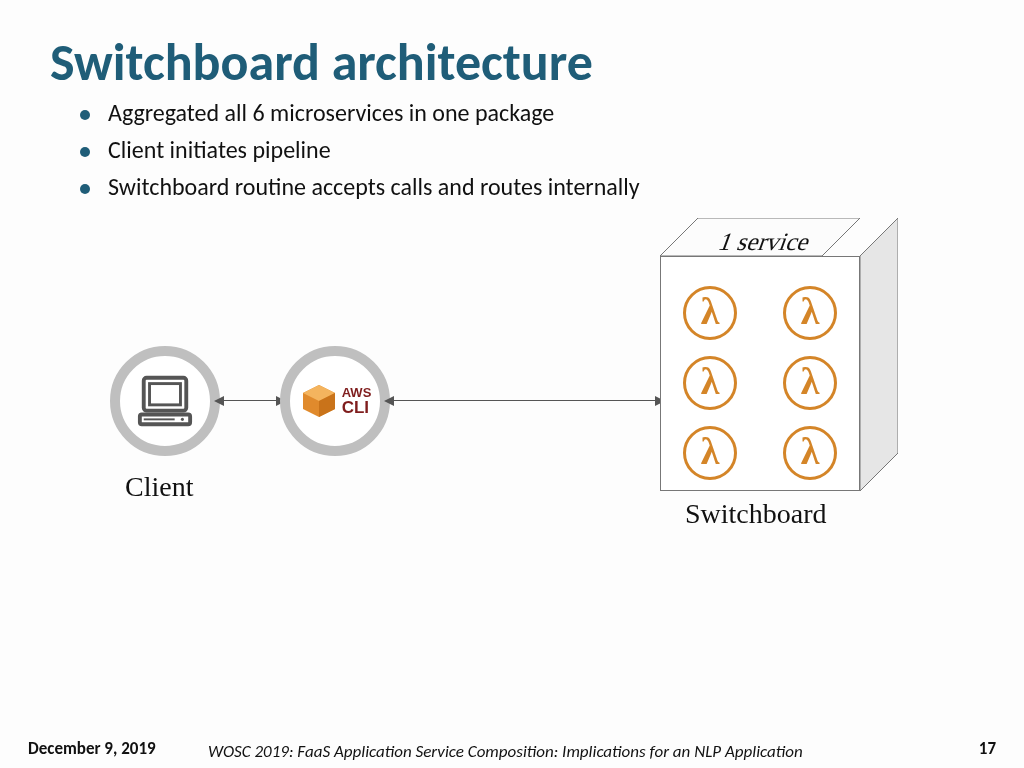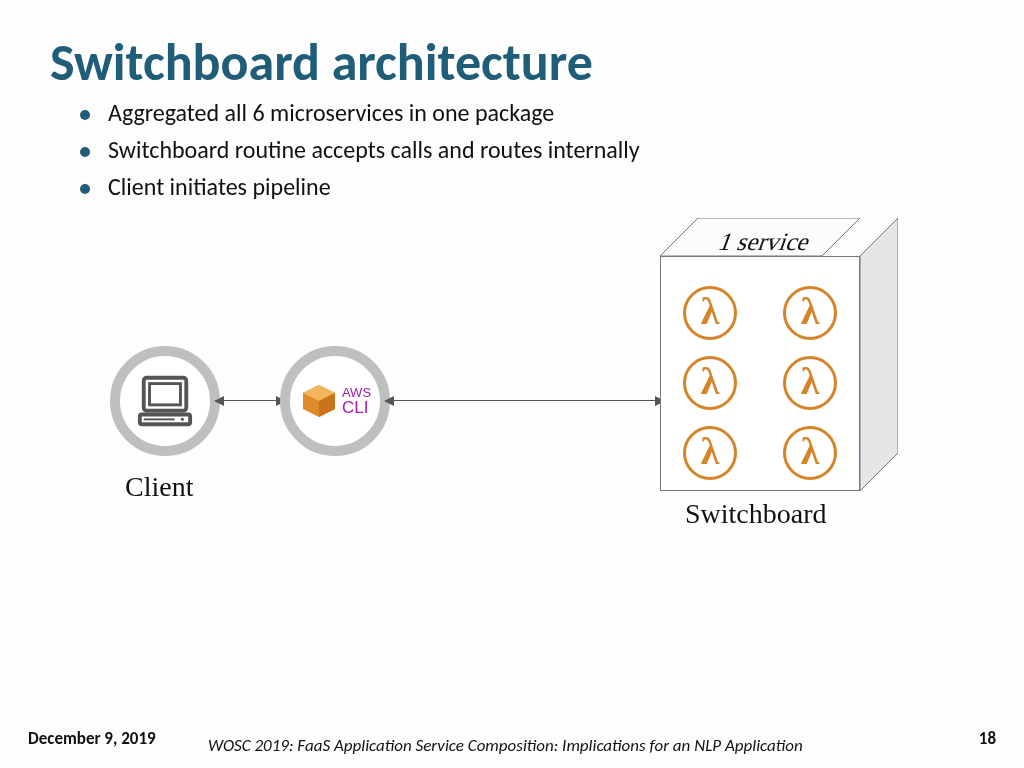--- a/index.html
+++ b/index.html
@@ -59,24 +59,24 @@
     background: #fff;
     display: flex; align-items: center; justify-content: center;
   }
   .circle-outer.client { left: 30px; top: 110px; }
   .circle-outer.aws { left: 200px; top: 110px; }
 
   .computer-svg { width: 58px; height: 58px; }
   .aws-box-svg { width: 40px; height: 40px; }
   .aws-text {
     font-family: Arial, sans-serif;
-    font-weight: normal;
+    font-weight: bold;
     font-size: 13px;
     line-height: 1.0;
-    color: #a21caf;
+    color: #7f1d1d;
     margin-left: 3px;
   }
   .aws-text .cli { font-size: 17px; }
   .aws-inner { display: flex; align-items: center; }
 
   .label {
     position: absolute;
     font-family: "Times New Roman", serif;
     font-size: 28px;
     color: #111;
@@ -158,39 +158,39 @@
     font-weight: bold;
     color: #d48528;
   }
 
   
   .footer {
     position: absolute;
     left: 0; bottom: 0;
     width: 100%; height: 40px;
     display: flex;
-    align-items: flex-start;
+    align-items: center;
     padding: 0 28px;
     font-size: 17px;
   }
   .footer .date { font-weight: bold; width: 180px; }
   .footer .center { flex: 1; font-style: italic; margin-top: 7px; }
   .footer .page { font-weight: bold; width: 40px; text-align: right; }
 </style>
 </head>
 <body>
 
 <div class="slide">
 
   <div class="title">Switchboard architecture</div>
 
   <ul class="bullets">
     <li>Aggregated all 6 microservices in one package</li>
+    <li>Client initiates pipeline</li>
     <li>Switchboard routine accepts calls and routes internally</li>
-    <li>Client initiates pipeline</li>
   </ul>
 
   <div class="diagram">
 
     <div class="circle-outer client">
       <svg class="computer-svg" viewBox="0 0 60 60">
         <rect x="8" y="6" width="44" height="34" rx="3" fill="none" stroke="#555" stroke-width="4"></rect>
         <rect x="14" y="12" width="32" height="22" fill="none" stroke="#555" stroke-width="3"></rect>
         <rect x="4" y="44" width="52" height="10" rx="2" fill="none" stroke="#555" stroke-width="4"></rect>
         <circle cx="48" cy="49" r="1.6" fill="#555"></circle>
@@ -234,16 +234,16 @@
       <div class="lambda"></div>
       <div class="lambda"></div>
     </div>
 
     <div class="label switchboard-label">Switchboard</div>
   </div>
 
   <div class="footer">
     <div class="date">December 9, 2019</div>
     <div class="center">WOSC 2019: FaaS Application Service Composition: Implications for an NLP Application</div>
-    <div class="page">18</div>
+    <div class="page">17</div>
   </div>
 
 </div>
 
 </body></html>

